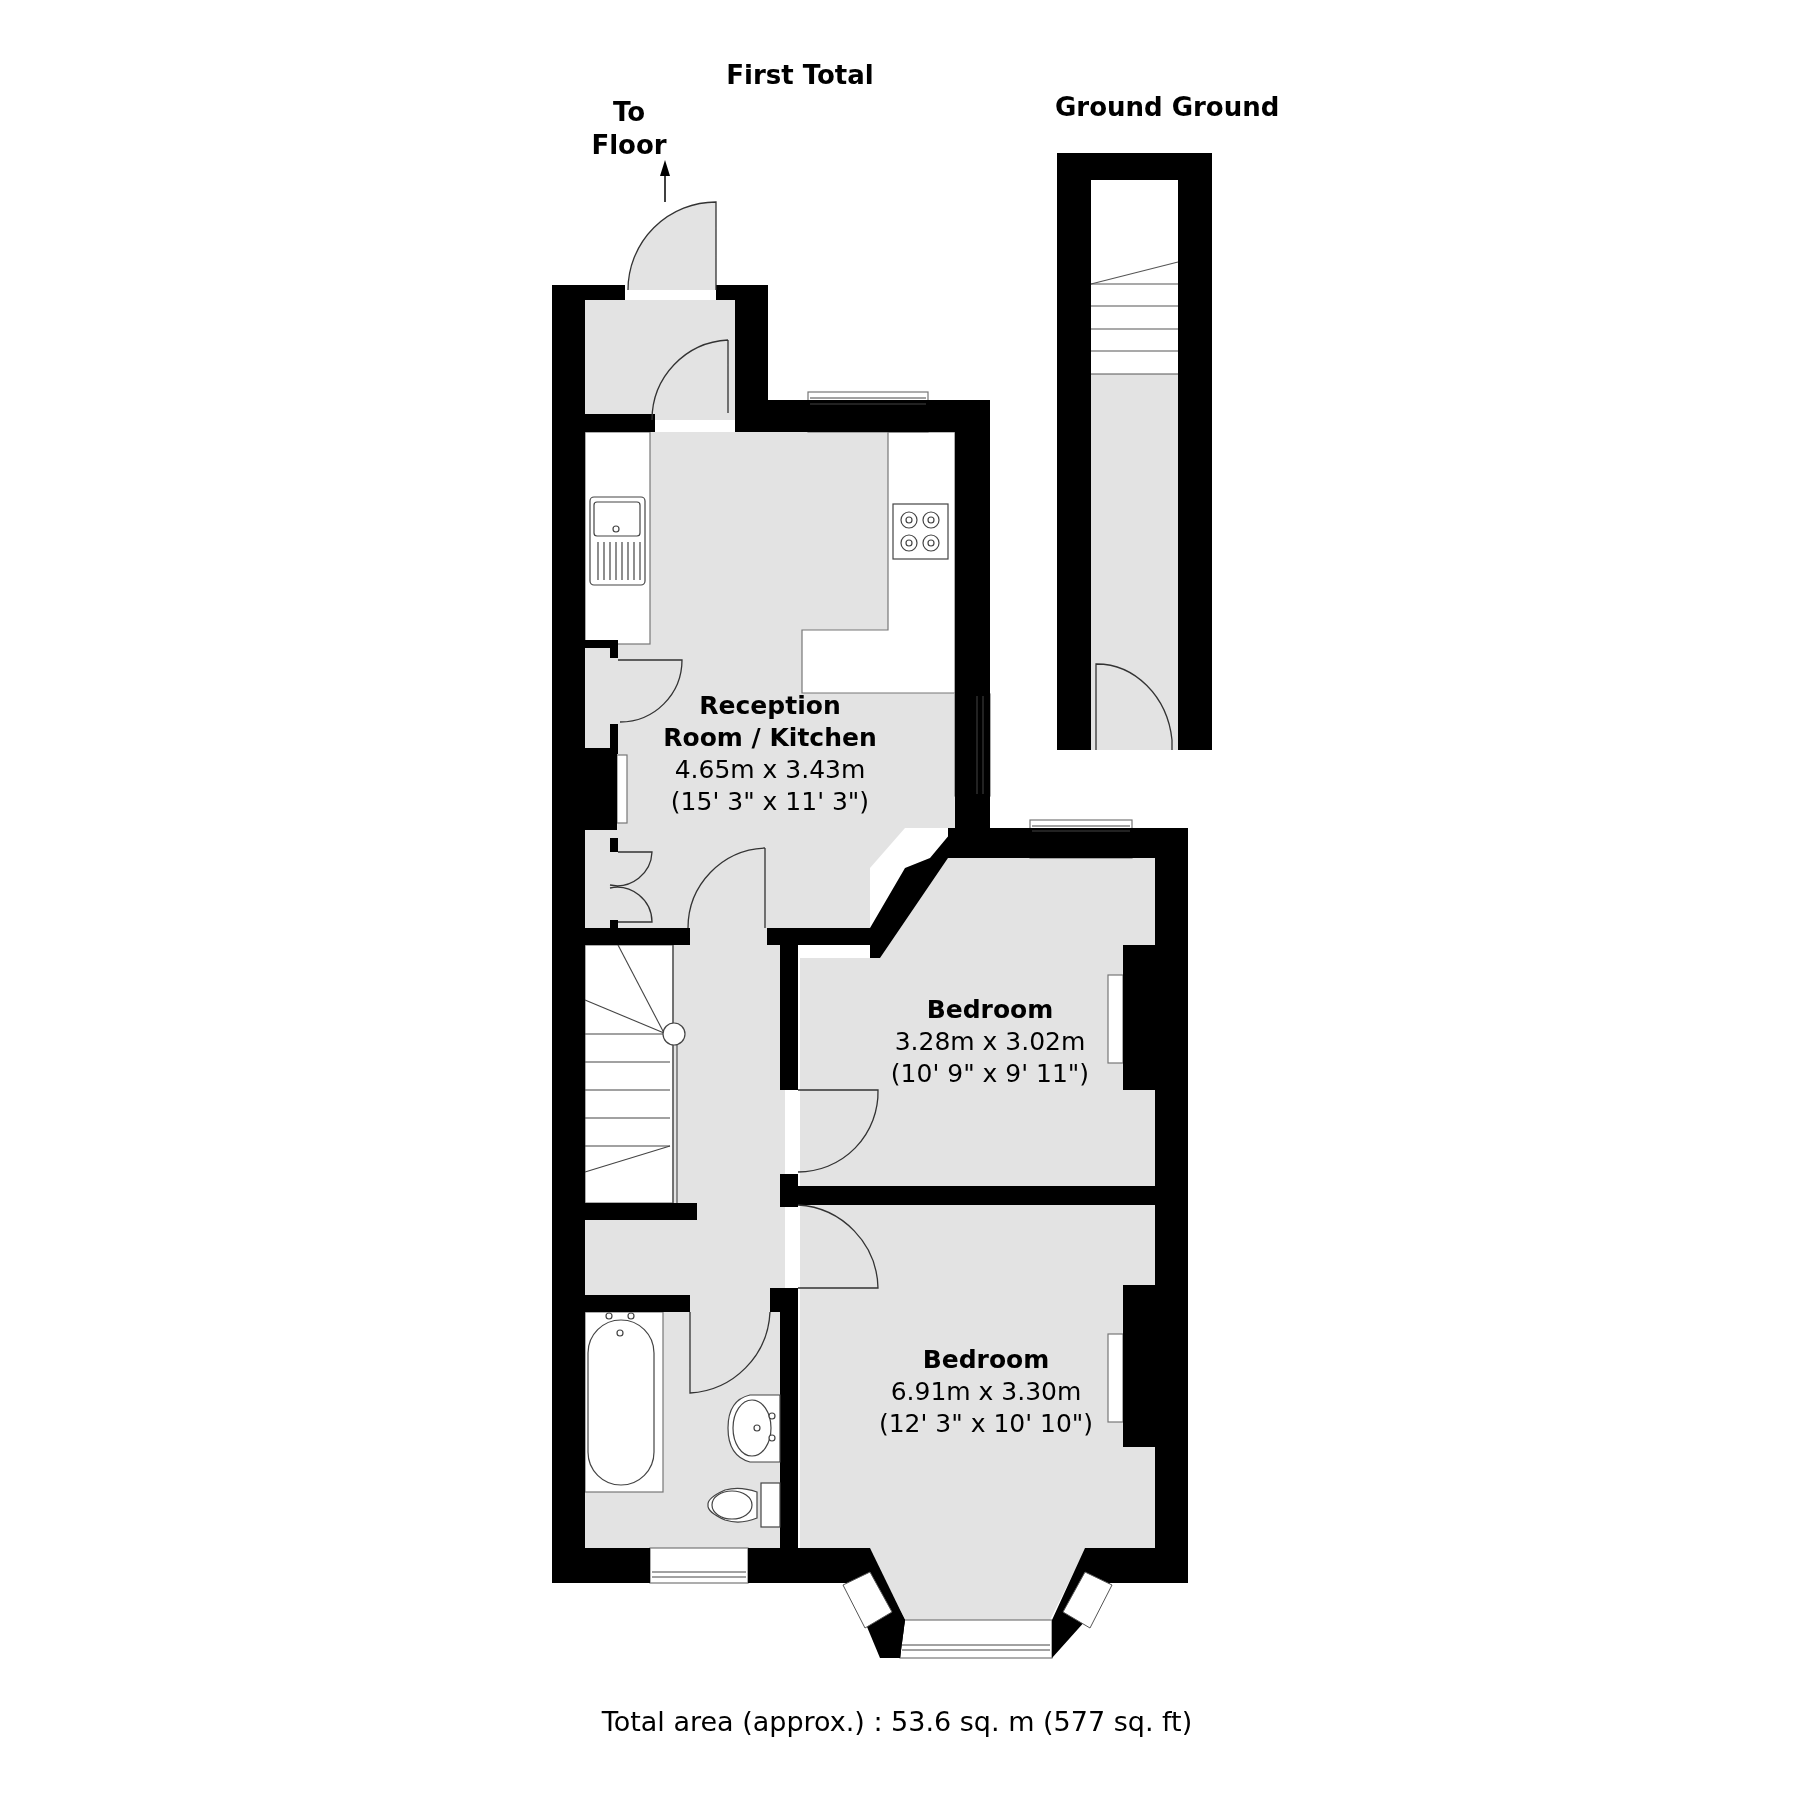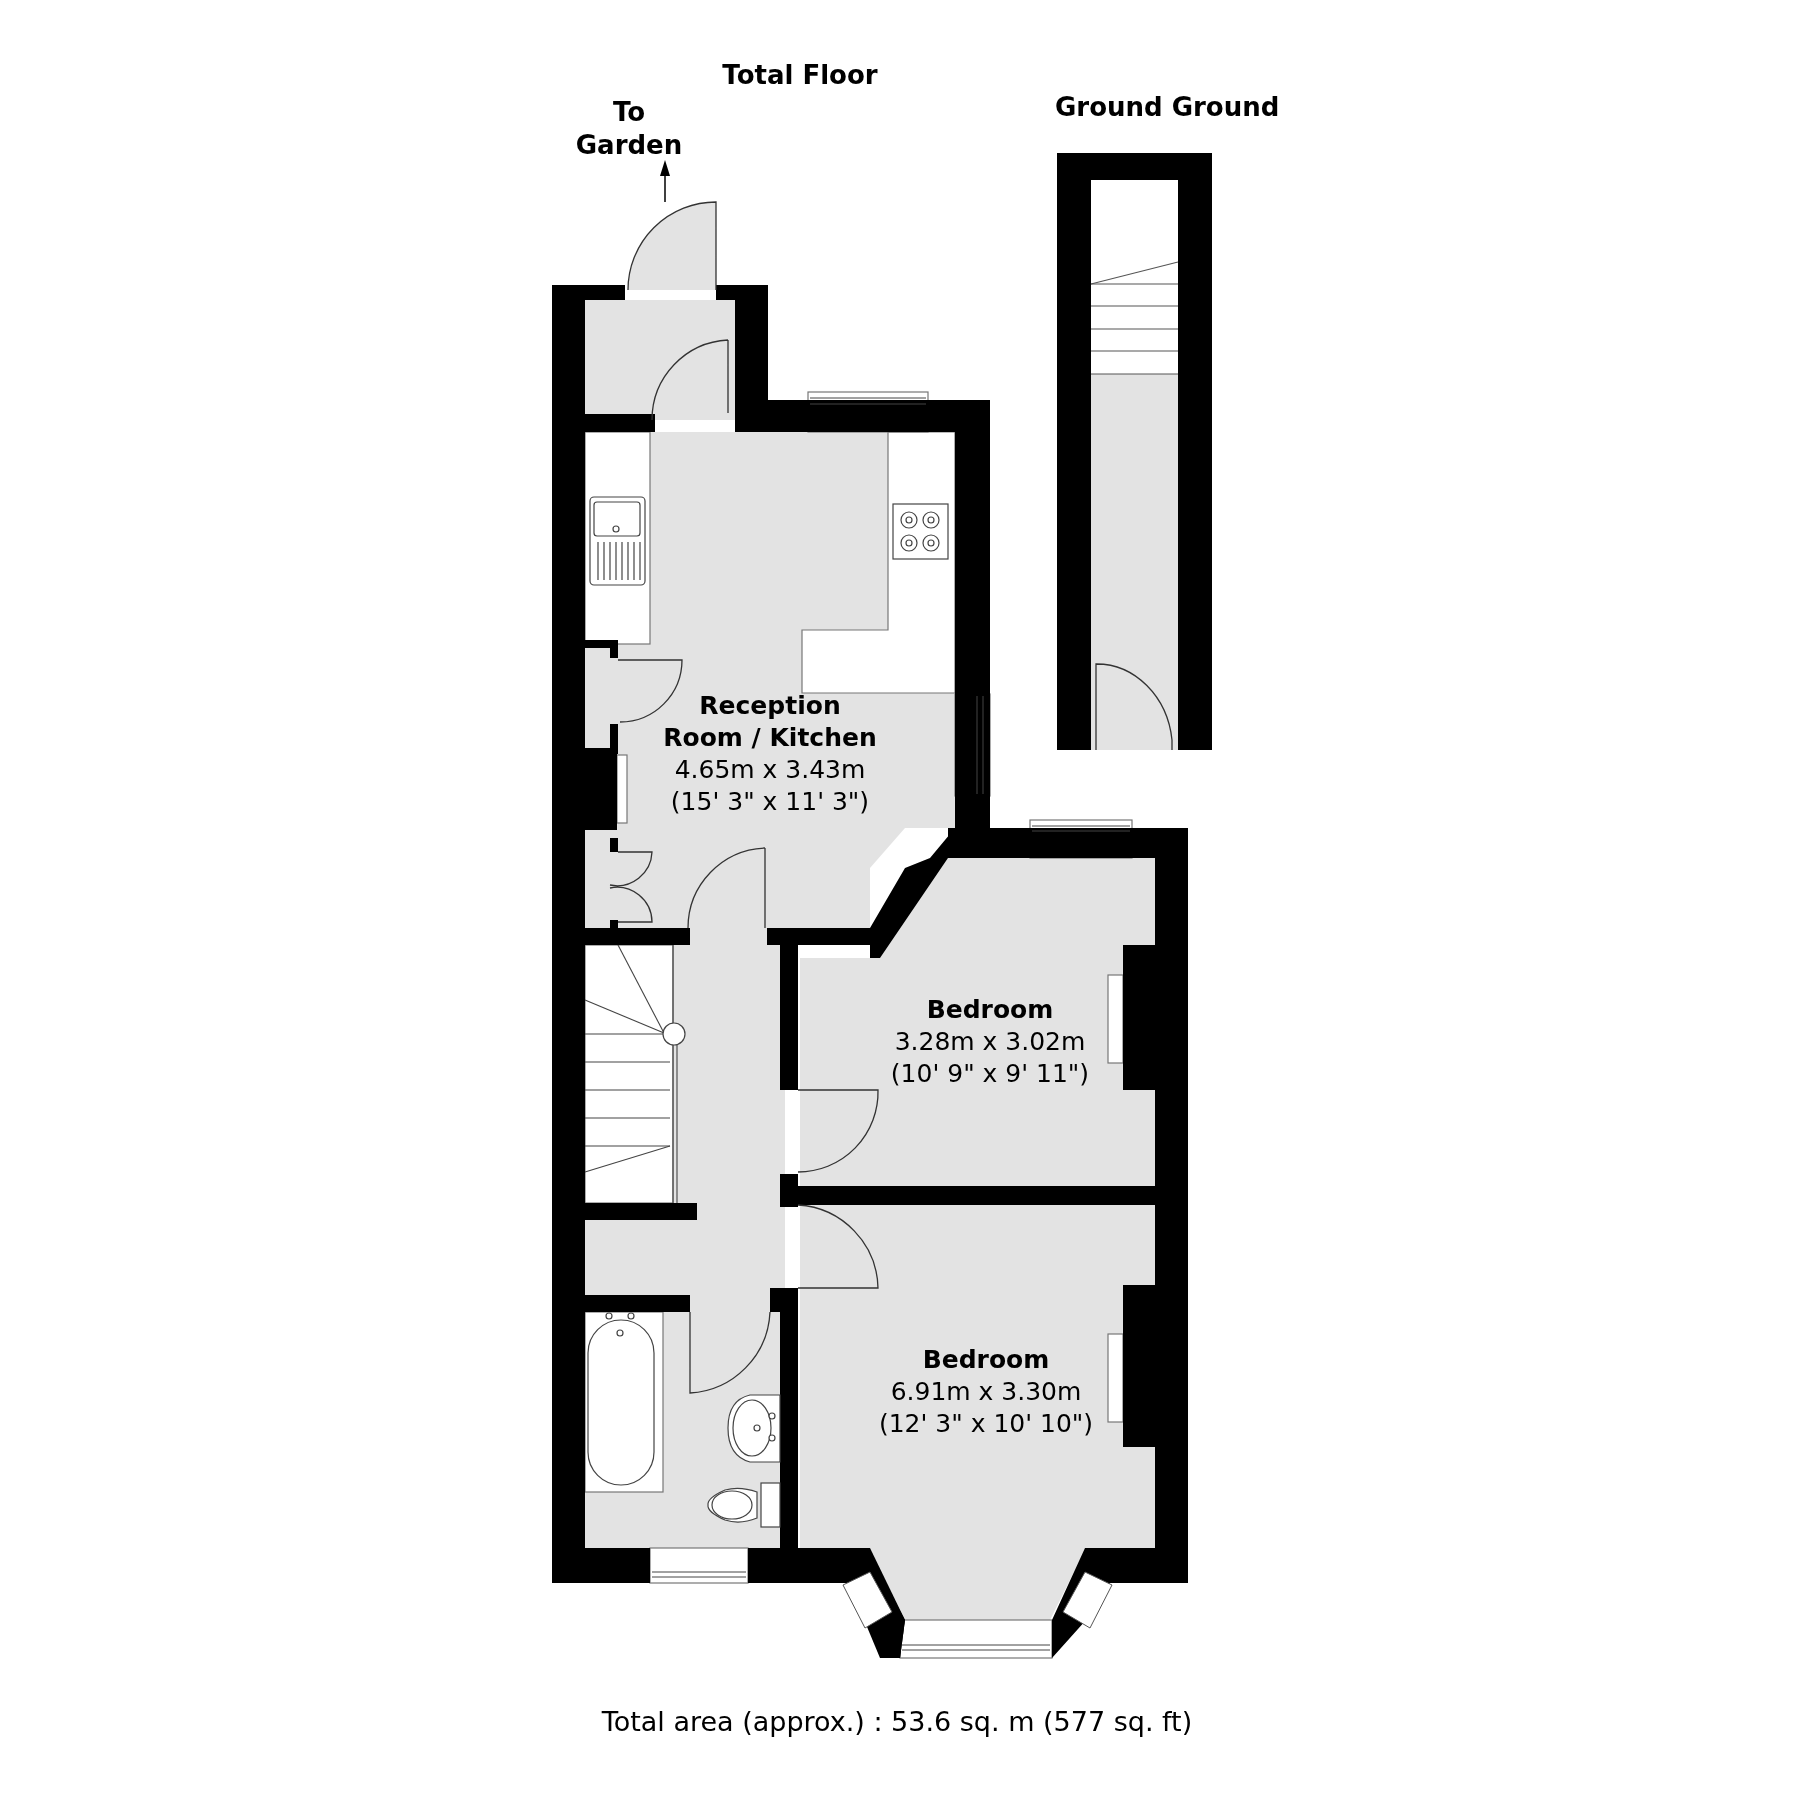--- a/index.html
+++ b/index.html
@@ -231,25 +231,25 @@
       <line x1="1091" y1="284" x2="1178" y2="284"></line>
       <line x1="1091" y1="306" x2="1178" y2="306"></line>
       <line x1="1091" y1="329" x2="1178" y2="329"></line>
       <line x1="1091" y1="351" x2="1178" y2="351"></line>
       <line x1="1091" y1="374" x2="1178" y2="374"></line>
     </g>
     <path d="M1096,750 L1096,664 A76,86 0 0 1 1172,740 L1172,750" fill="none" stroke="#333" stroke-width="1.3"></path>
   </g>
 </svg>
 
-<div class="lbl title" style="left:720px; top:60px; width:160px;">Total Floor</div>
+<div class="lbl title" style="left:720px; top:60px; width:160px;">First Total</div>
 <div class="lbl title" style="left:1055px; top:92px; width:220px;">Ground Ground</div>
 <div class="lbl title" style="left:564px; top:96px; width:130px; line-height:33px;">
   <div>To</div>
-  <div>Garden</div>
+  <div>Floor</div>
 </div>
 
 <div class="lbl" style="left:610px; top:690px; width:320px;text-align:center;">
   <div class="room-name">Reception</div>
   <div class="room-name">Room / Kitchen</div>
   <div class="room-dim">4.65m x 3.43m</div>
   <div class="room-dim">(15' 3" x 11' 3")</div>
 </div>
 
 <div class="lbl" style="left:840px; top:994px; width:300px;">

